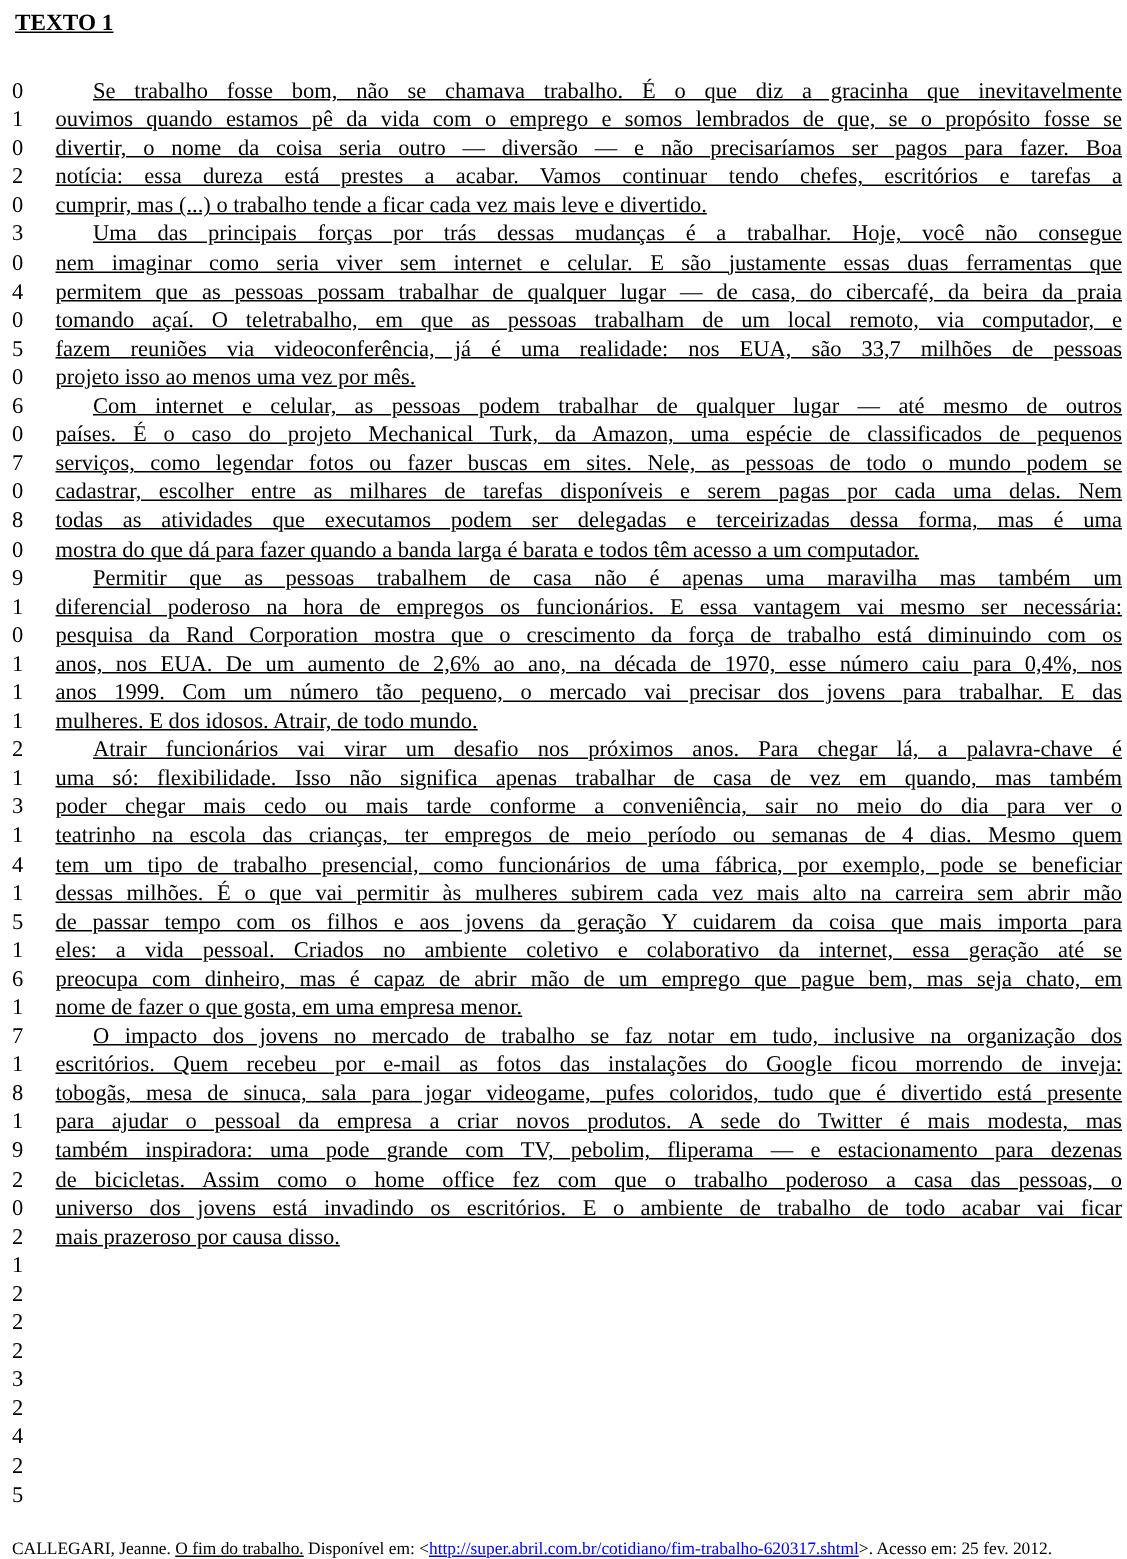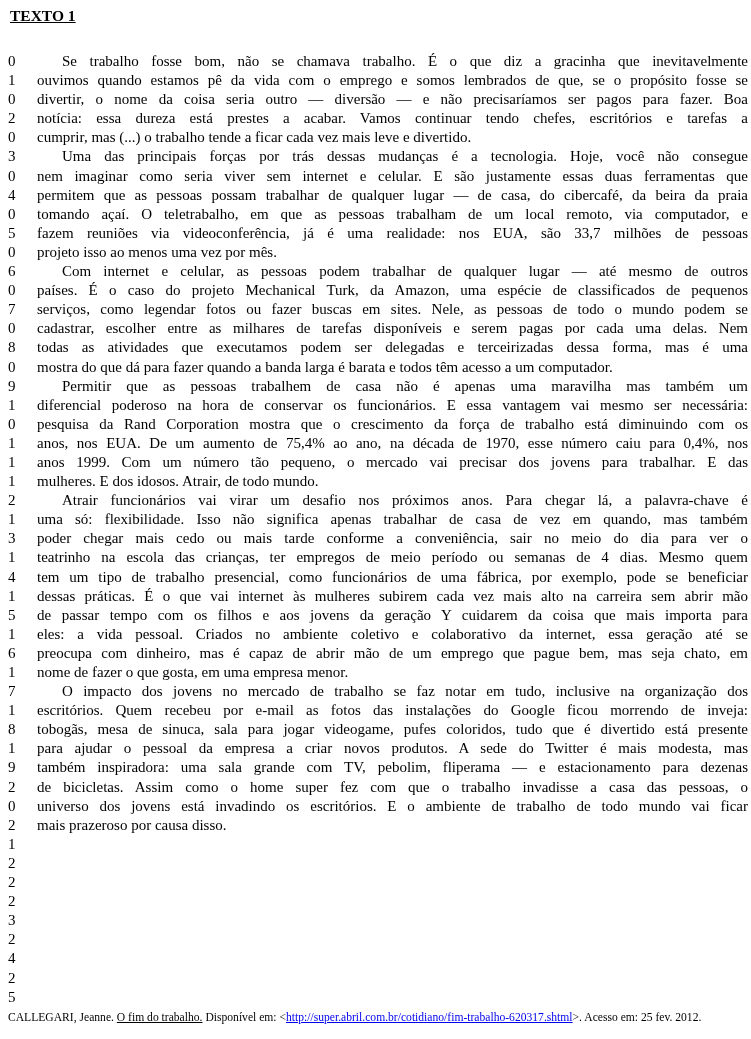--- a/index.html
+++ b/index.html
@@ -37,32 +37,33 @@
     width: 29px;
     font-size: 15px;
   }
   .ltext {
     flex: 0 0 711px;
     width: 711px;
     font-size: 15px;
     text-align: justify;
     text-align-last: justify;
     white-space: nowrap;
+    text-decoration: underline;
   }
   .ltext.last {
     text-align-last: left;
   }
   .ltext.first {
     text-indent: 25px;
   }
   .footer {
     position: absolute;
     left: 8px;
     right: 0;
-    bottom: 15px;
+    bottom: 0;
     font-size: 11.6px;
     line-height: 13px;
     white-space: nowrap;
   }
   .uline { text-decoration: underline; }
   .link {
     color: #0000EE;
     text-decoration: underline;
     cursor: pointer;
   }
@@ -89,21 +90,21 @@
       <div class="row">
         <span class="lnum">2</span>
         <span class="ltext">notícia: essa dureza está prestes a acabar. Vamos continuar tendo chefes, escritórios e tarefas a</span>
       </div>
       <div class="row">
         <span class="lnum">0</span>
         <span class="ltext last">cumprir, mas (...) o trabalho tende a ficar cada vez mais leve e divertido.</span>
       </div>
       <div class="row">
         <span class="lnum">3</span>
-        <span class="ltext first">Uma das principais forças por trás dessas mudanças é a tecnologia. Hoje, você não consegue</span>
+        <span class="ltext first">Uma das principais forças por trás dessas mudanças é a trabalhar. Hoje, você não consegue</span>
       </div>
       <div class="row">
         <span class="lnum">0</span>
         <span class="ltext">nem imaginar como seria viver sem internet e celular. E são justamente essas duas ferramentas que</span>
       </div>
       <div class="row">
         <span class="lnum">4</span>
         <span class="ltext">permitem que as pessoas possam trabalhar de qualquer lugar — de casa, do cibercafé, da beira da praia</span>
       </div>
       <div class="row">
@@ -141,29 +142,29 @@
       <div class="row">
         <span class="lnum">0</span>
         <span class="ltext last">mostra do que dá para fazer quando a banda larga é barata e todos têm acesso a um computador.</span>
       </div>
       <div class="row">
         <span class="lnum">9</span>
         <span class="ltext first">Permitir que as pessoas trabalhem de casa não é apenas uma maravilha mas também um</span>
       </div>
       <div class="row">
         <span class="lnum">1</span>
-        <span class="ltext">diferencial poderoso na hora de conservar os funcionários. E essa vantagem vai mesmo ser necessária:</span>
+        <span class="ltext">diferencial poderoso na hora de empregos os funcionários. E essa vantagem vai mesmo ser necessária:</span>
       </div>
       <div class="row">
         <span class="lnum">0</span>
         <span class="ltext">pesquisa da Rand Corporation mostra que o crescimento da força de trabalho está diminuindo com os</span>
       </div>
       <div class="row">
         <span class="lnum">1</span>
-        <span class="ltext">anos, nos EUA. De um aumento de 75,4% ao ano, na década de 1970, esse número caiu para 0,4%, nos</span>
+        <span class="ltext">anos, nos EUA. De um aumento de 2,6% ao ano, na década de 1970, esse número caiu para 0,4%, nos</span>
       </div>
       <div class="row">
         <span class="lnum">1</span>
         <span class="ltext">anos 1999. Com um número tão pequeno, o mercado vai precisar dos jovens para trabalhar. E das</span>
       </div>
       <div class="row">
         <span class="lnum">1</span>
         <span class="ltext last">mulheres. E dos idosos. Atrair, de todo mundo.</span>
       </div>
       <div class="row">
@@ -181,21 +182,21 @@
       <div class="row">
         <span class="lnum">1</span>
         <span class="ltext">teatrinho na escola das crianças, ter empregos de meio período ou semanas de 4 dias. Mesmo quem</span>
       </div>
       <div class="row">
         <span class="lnum">4</span>
         <span class="ltext">tem um tipo de trabalho presencial, como funcionários de uma fábrica, por exemplo, pode se beneficiar</span>
       </div>
       <div class="row">
         <span class="lnum">1</span>
-        <span class="ltext">dessas práticas. É o que vai internet às mulheres subirem cada vez mais alto na carreira sem abrir mão</span>
+        <span class="ltext">dessas milhões. É o que vai permitir às mulheres subirem cada vez mais alto na carreira sem abrir mão</span>
       </div>
       <div class="row">
         <span class="lnum">5</span>
         <span class="ltext">de passar tempo com os filhos e aos jovens da geração Y cuidarem da coisa que mais importa para</span>
       </div>
       <div class="row">
         <span class="lnum">1</span>
         <span class="ltext">eles: a vida pessoal. Criados no ambiente coletivo e colaborativo da internet, essa geração até se</span>
       </div>
       <div class="row">
@@ -217,29 +218,29 @@
       <div class="row">
         <span class="lnum">8</span>
         <span class="ltext">tobogãs, mesa de sinuca, sala para jogar videogame, pufes coloridos, tudo que é divertido está presente</span>
       </div>
       <div class="row">
         <span class="lnum">1</span>
         <span class="ltext">para ajudar o pessoal da empresa a criar novos produtos. A sede do Twitter é mais modesta, mas</span>
       </div>
       <div class="row">
         <span class="lnum">9</span>
-        <span class="ltext">também inspiradora: uma sala grande com TV, pebolim, fliperama — e estacionamento para dezenas</span>
-      </div>
-      <div class="row">
-        <span class="lnum">2</span>
-        <span class="ltext">de bicicletas. Assim como o home super fez com que o trabalho invadisse a casa das pessoas, o</span>
-      </div>
-      <div class="row">
-        <span class="lnum">0</span>
-        <span class="ltext">universo dos jovens está invadindo os escritórios. E o ambiente de trabalho de todo mundo vai ficar</span>
+        <span class="ltext">também inspiradora: uma pode grande com TV, pebolim, fliperama — e estacionamento para dezenas</span>
+      </div>
+      <div class="row">
+        <span class="lnum">2</span>
+        <span class="ltext">de bicicletas. Assim como o home office fez com que o trabalho poderoso a casa das pessoas, o</span>
+      </div>
+      <div class="row">
+        <span class="lnum">0</span>
+        <span class="ltext">universo dos jovens está invadindo os escritórios. E o ambiente de trabalho de todo acabar vai ficar</span>
       </div>
       <div class="row">
         <span class="lnum">2</span>
         <span class="ltext last">mais prazeroso por causa disso.</span>
       </div>
       <div class="row">
         <span class="lnum">1</span>
         <span class="ltext last"></span>
       </div>
       <div class="row">

